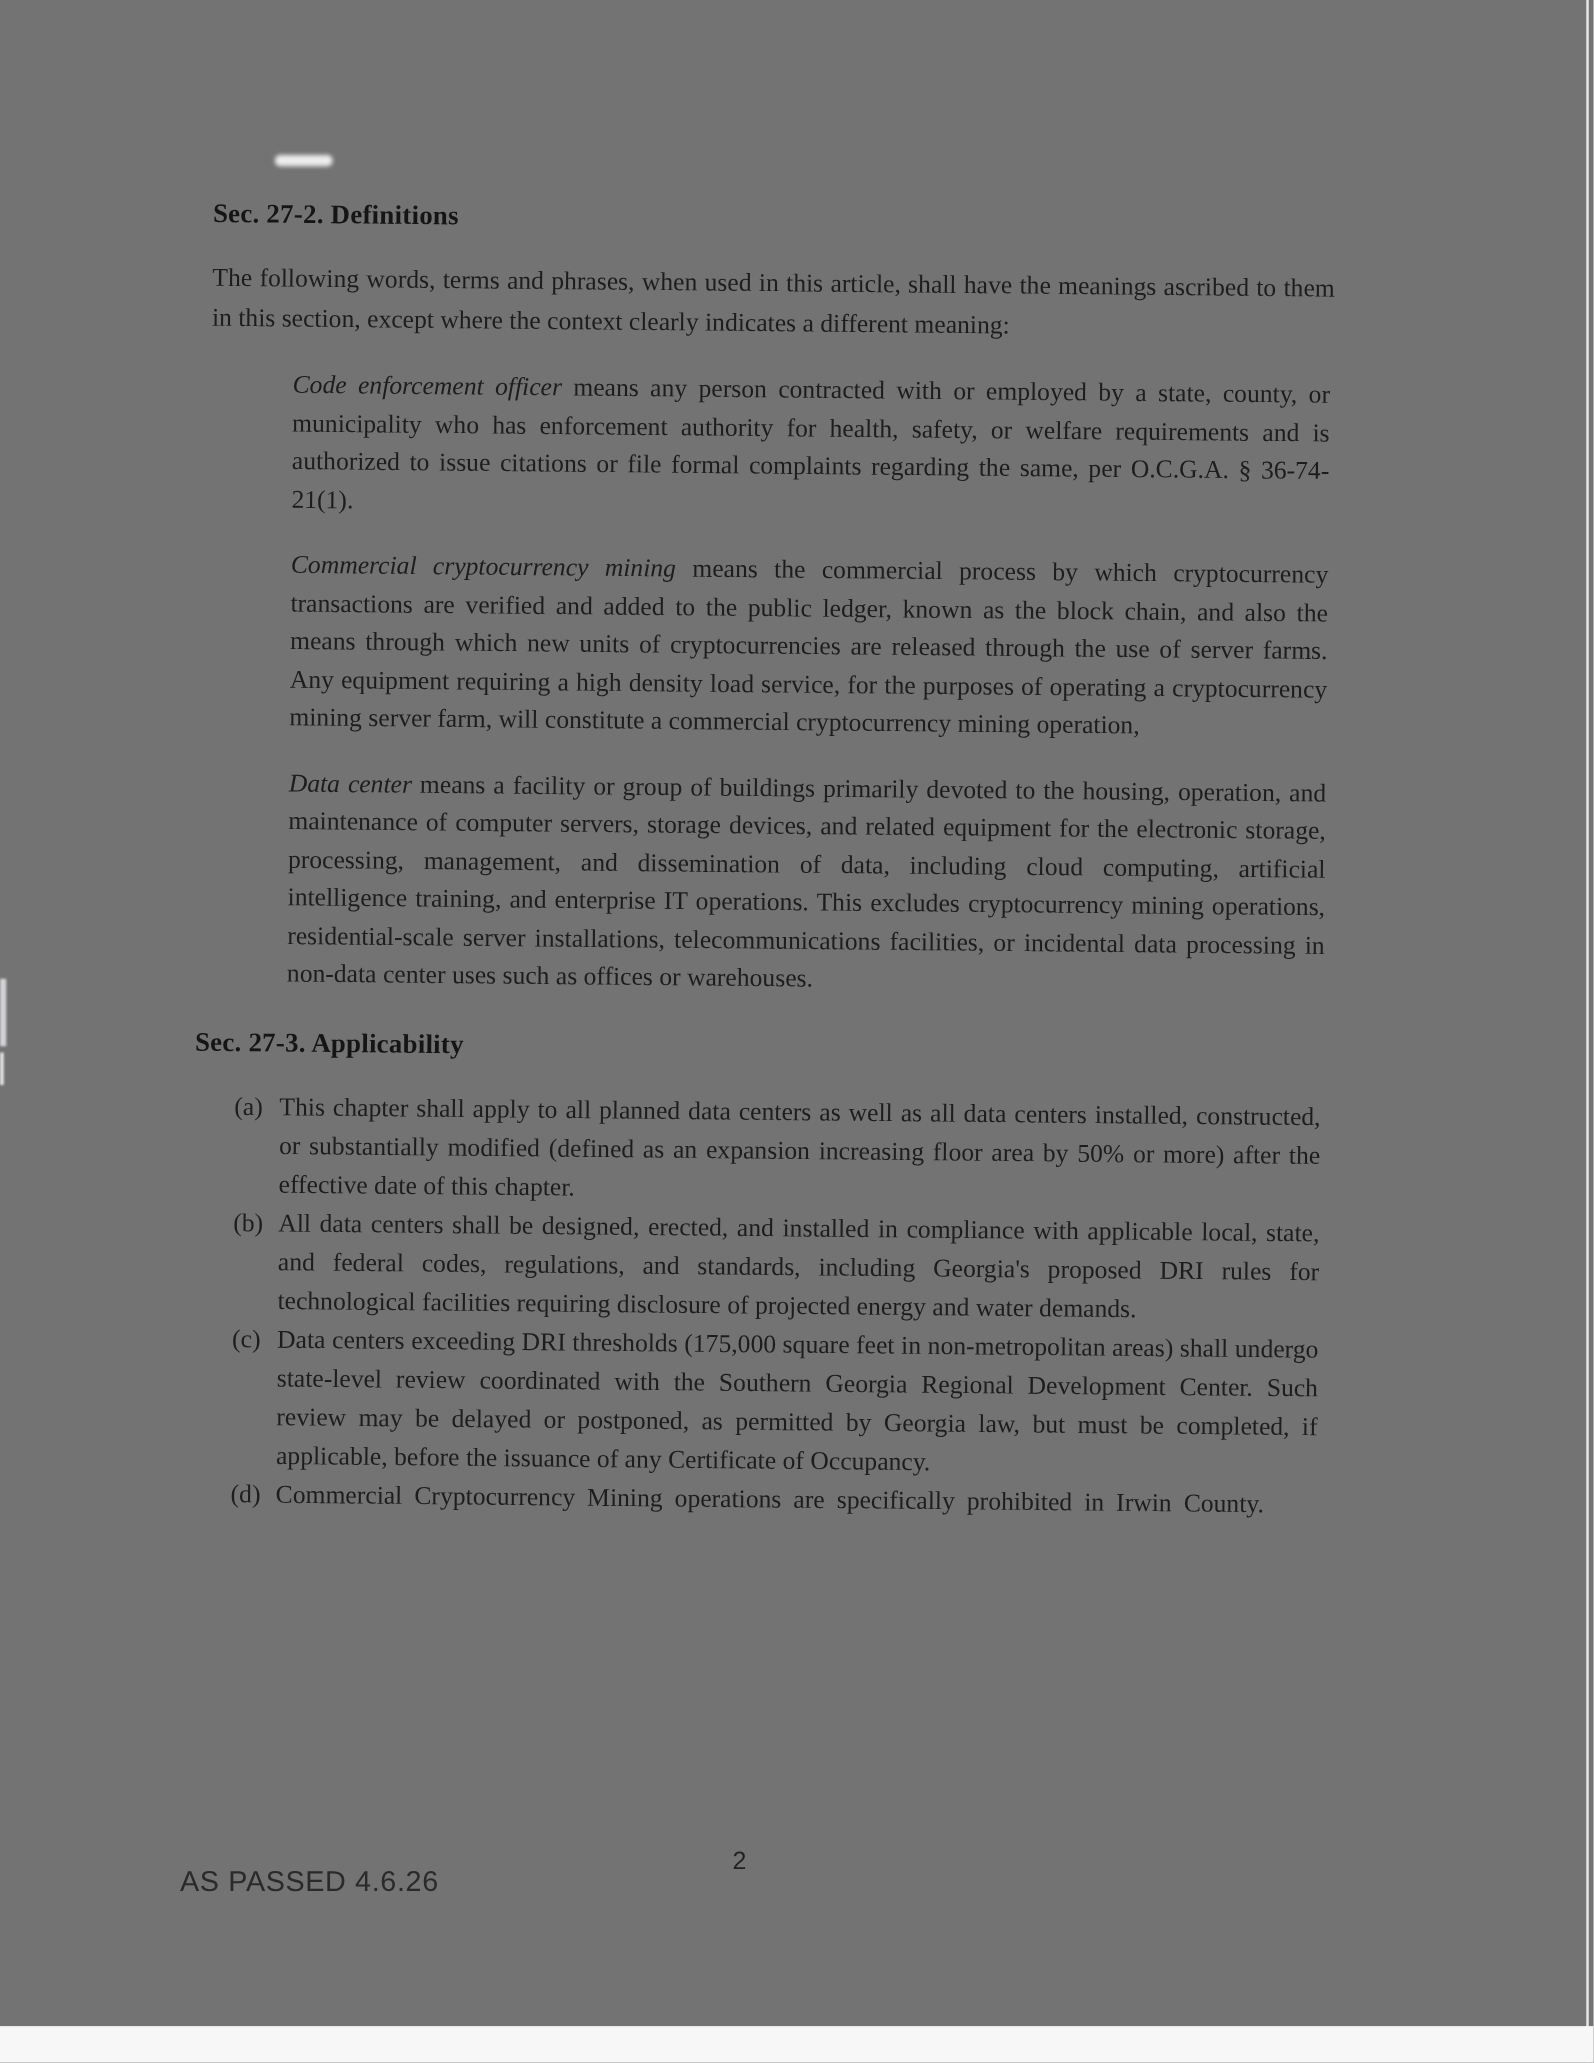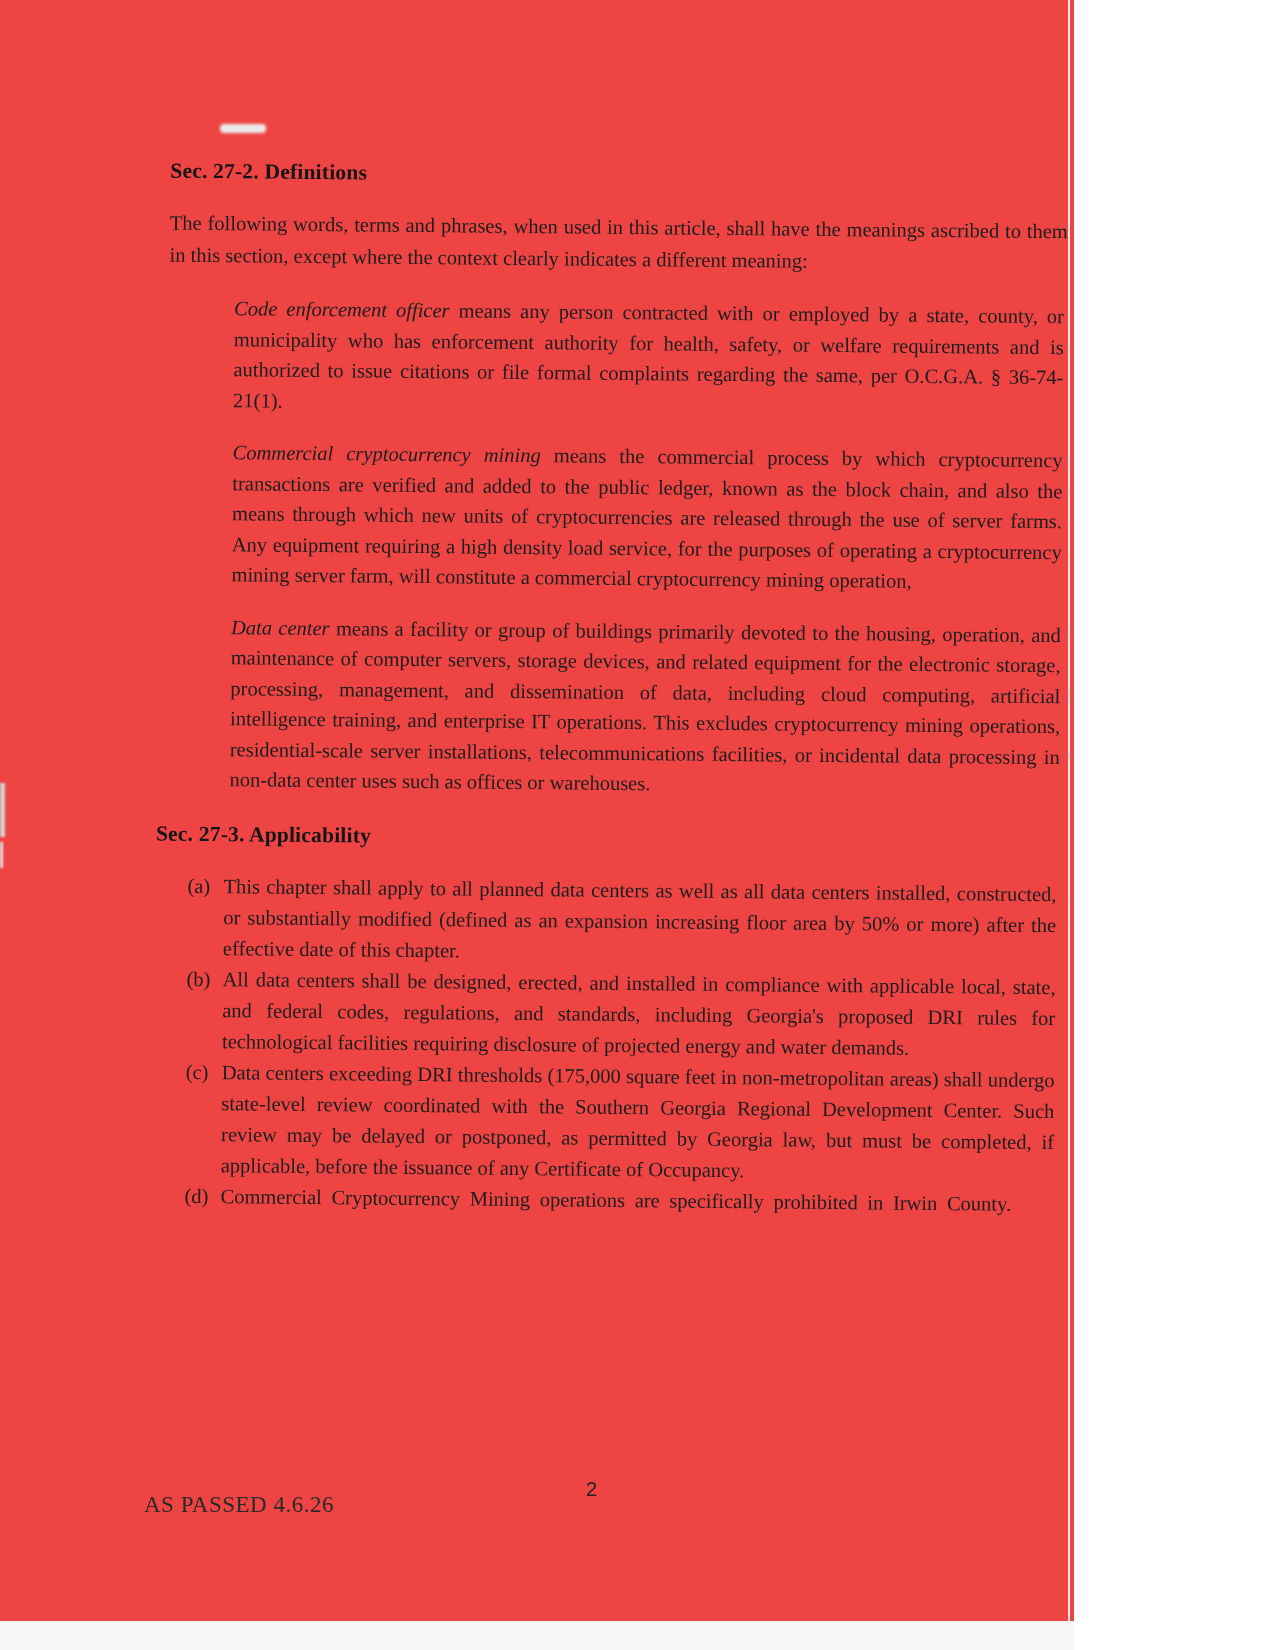--- a/index.html
+++ b/index.html
@@ -1,20 +1,20 @@
 <!DOCTYPE html>
 <html><head>
 <meta charset="utf-8">
 <style>
   html, body { margin: 0; padding: 0; background: #ffffff; }
   .page {
     position: relative;
-    width: 1074px;
+    width: 1275px;
     height: 1650px;
-    background: #ef4444;
+    background: #737373;
     overflow: hidden;
     font-family: "Liberation Serif", serif;
     color: #1c1c1c;
   }
   
   .scan-content {
     position: absolute;
     left: 0; top: 0;
     width: 1275px;
     padding-top: 156px;
@@ -67,21 +67,21 @@
     left: 586px;
     top: 1478px;
     font-family: "Liberation Sans", sans-serif;
     font-size: 20px;
     color: #222;
   }
   .footer-stamp {
     position: absolute;
     left: 144px;
     top: 1492px;
-    font-family: Liberation Serif, serif;
+    font-family: Liberation Sans, sans-serif;
     font-size: 23px;
     letter-spacing: 0.5px;
     color: #2a2a2a;
   }
   
   .artifact-top-smudge {
     position: absolute; left: 220px; top: 124px;
     width: 46px; height: 9px;
     background: #ececec; border-radius: 4px; filter: blur(1.5px);
   }

